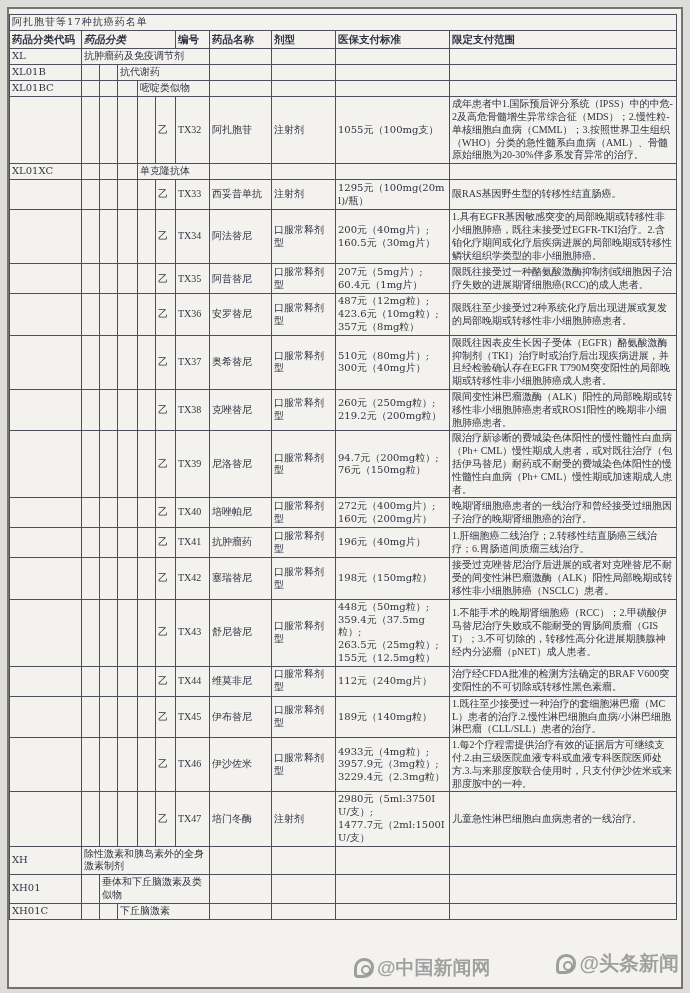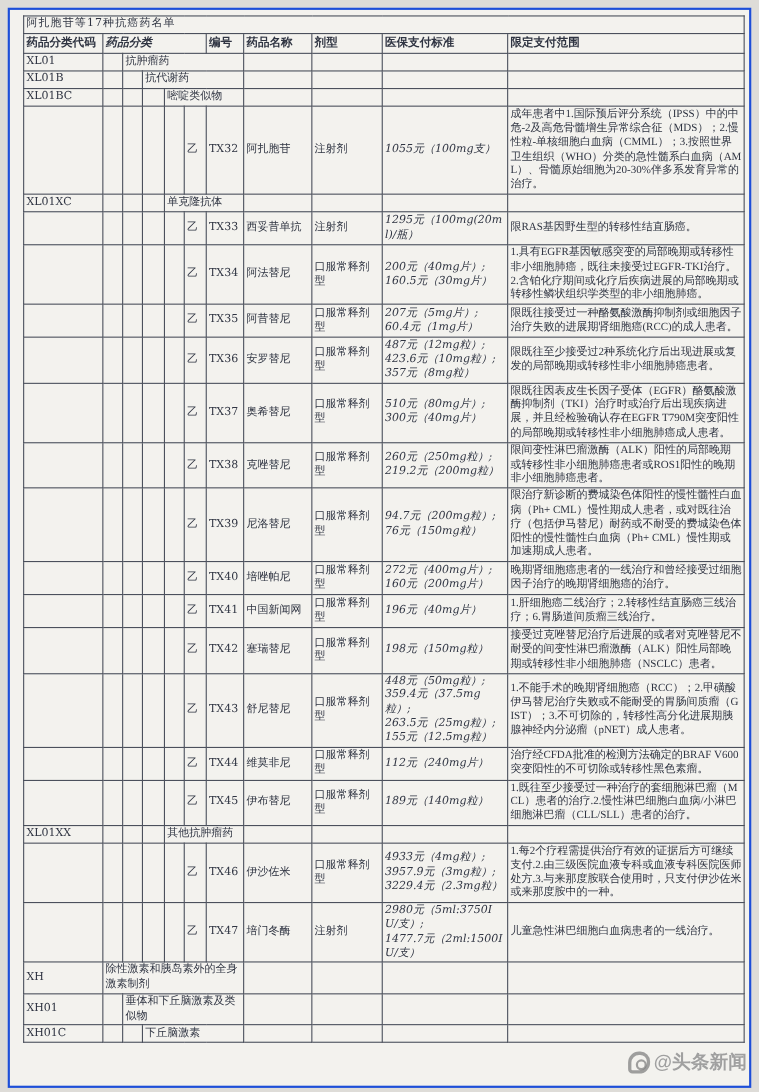--- a/index.html
+++ b/index.html
@@ -13,22 +13,22 @@
   html,body{width:690px;height:993px;overflow:hidden;}
   body{
     background:var(--page);
     font-family:"DejaVu Serif","Liberation Serif",serif;
     color:var(--text);
   }
   .frame{
     position:absolute;
     top:7px;left:7px;right:7px;bottom:4px;
     background:var(--paper);
-    border:2px solid #1d4ed8;
-    padding:5px 4px 4px 12px;
+    border:2px solid #737373;
+    padding:5px 4px 4px 0;
   }
   table.doc{
     width:100%;
     border-collapse:collapse;
     table-layout:fixed;
   }
   table.doc th,table.doc td{
     border:1px solid var(--border);
     font-size:10px;
     line-height:1.28;
@@ -41,40 +41,40 @@
   th.title-cell{
     font-size:18px;
     font-weight:bold;
     text-align:center;
     padding:4px 0 5px 0;
     letter-spacing:1px;
   }
   tr.head th{font-weight:bold;font-size:10.5px;padding:2px 2px;}
   th.h-category{text-align:center;font-style:italic;}
   td.cell-pay{text-align:center;}
-  td.cell-num{padding-left:3px;}
-  td.cell-standard{font-size:9.8px;font-style:italic;}
+  td.cell-num{padding-left:3px;font-family:Liberation Serif, serif;}
+  td.cell-standard{font-size:9.8px;}
   td.cell-scope{font-size:9.6px;line-height:1.32;padding:2px 3px;font-family:Liberation Serif, serif;}
   tr.cat td{height:16px;}
   tr.drug td{height:30px;}
   .watermark{
     position:absolute;
     display:flex;
     align-items:center;
     gap:3px;
     color:rgba(130,130,130,0.75);
     font-family:"Liberation Sans",sans-serif;
     font-weight:bold;
     font-size:19px;
     text-shadow:0 0 1px rgba(255,255,255,.8);
     white-space:nowrap;
     pointer-events:none;
   }
   .wm-left{left:345px;bottom:6px;}
-  .wm-right{right:2px;bottom:10px;font-size:17px;margin-top:12px;}
+  .wm-right{right:2px;bottom:10px;font-size:20px;margin-top:12px;}
   .weibo-eye{
     display:inline-block;width:20px;height:20px;
     border:3px solid rgba(130,130,130,0.75);
     border-radius:50% 45% 50% 4px;
     position:relative;
   }
   .weibo-eye::after{
     content:"";position:absolute;top:4px;left:4px;
     width:6px;height:6px;border-radius:50%;
     border:2px solid rgba(130,130,130,0.75);
@@ -107,23 +107,22 @@
         <th class="h-category" colspan="5">药品分类</th>
         <th>编号</th>
         <th>药品名称</th>
         <th>剂型</th>
         <th>医保支付标准</th>
         <th>限定支付范围</th>
       </tr>
     </thead>
     <tbody>
         <tr class="cat">
-          <td>XL01</td>
-          <td></td>
-          <td colspan="5">抗肿瘤药</td>
+          <td>XL</td>
+          <td colspan="6">抗肿瘤药及免疫调节剂</td>
           <td></td>
           <td></td>
           <td></td>
           <td></td>
         </tr>
         <tr class="cat">
           <td>XL01B</td>
           <td></td>
           <td></td>
           <td colspan="4">抗代谢药</td>
@@ -272,21 +271,21 @@
           <td class="cell-scope">晚期肾细胞癌患者的一线治疗和曾经接受过细胞因子治疗的晚期肾细胞癌的治疗。</td>
         </tr>
         <tr class="drug">
           <td></td>
           <td></td>
           <td></td>
           <td></td>
           <td></td>
           <td class="cell-pay">乙</td>
           <td class="cell-num">TX41</td>
-          <td>中国新闻网</td>
+          <td>抗肿瘤药</td>
           <td>口服常释剂型</td>
           <td class="cell-standard">196元（40mg片）</td>
           <td class="cell-scope">1.肝细胞癌二线治疗；2.转移性结直肠癌三线治疗；6.胃肠道间质瘤三线治疗。</td>
         </tr>
         <tr class="drug">
           <td></td>
           <td></td>
           <td></td>
           <td></td>
           <td></td>
@@ -328,31 +327,20 @@
           <td></td>
           <td></td>
           <td></td>
           <td></td>
           <td class="cell-pay">乙</td>
           <td class="cell-num">TX45</td>
           <td>伊布替尼</td>
           <td>口服常释剂型</td>
           <td class="cell-standard">189元（140mg粒）</td>
           <td class="cell-scope">1.既往至少接受过一种治疗的套细胞淋巴瘤（MCL）患者的治疗.2.慢性淋巴细胞白血病/小淋巴细胞淋巴瘤（CLL/SLL）患者的治疗。</td>
-        </tr>
-        <tr class="cat">
-          <td>XL01XX</td>
-          <td></td>
-          <td></td>
-          <td></td>
-          <td colspan="3">其他抗肿瘤药</td>
-          <td></td>
-          <td></td>
-          <td></td>
-          <td></td>
         </tr>
         <tr class="drug">
           <td></td>
           <td></td>
           <td></td>
           <td></td>
           <td></td>
           <td class="cell-pay">乙</td>
           <td class="cell-num">TX46</td>
           <td>伊沙佐米</td>
@@ -396,17 +384,21 @@
           <td></td>
           <td colspan="4">下丘脑激素</td>
           <td></td>
           <td></td>
           <td></td>
           <td></td>
         </tr>
       </tbody>
   </table>
 
+  <div class="watermark wm-left">
+    <span class="weibo-eye"></span>
+    <span>@中国新闻网</span>
+  </div>
   <div class="watermark wm-right">
     <span class="weibo-eye"></span>
     <span>@头条新闻</span>
   </div>
 </div>
 
 </body></html>

